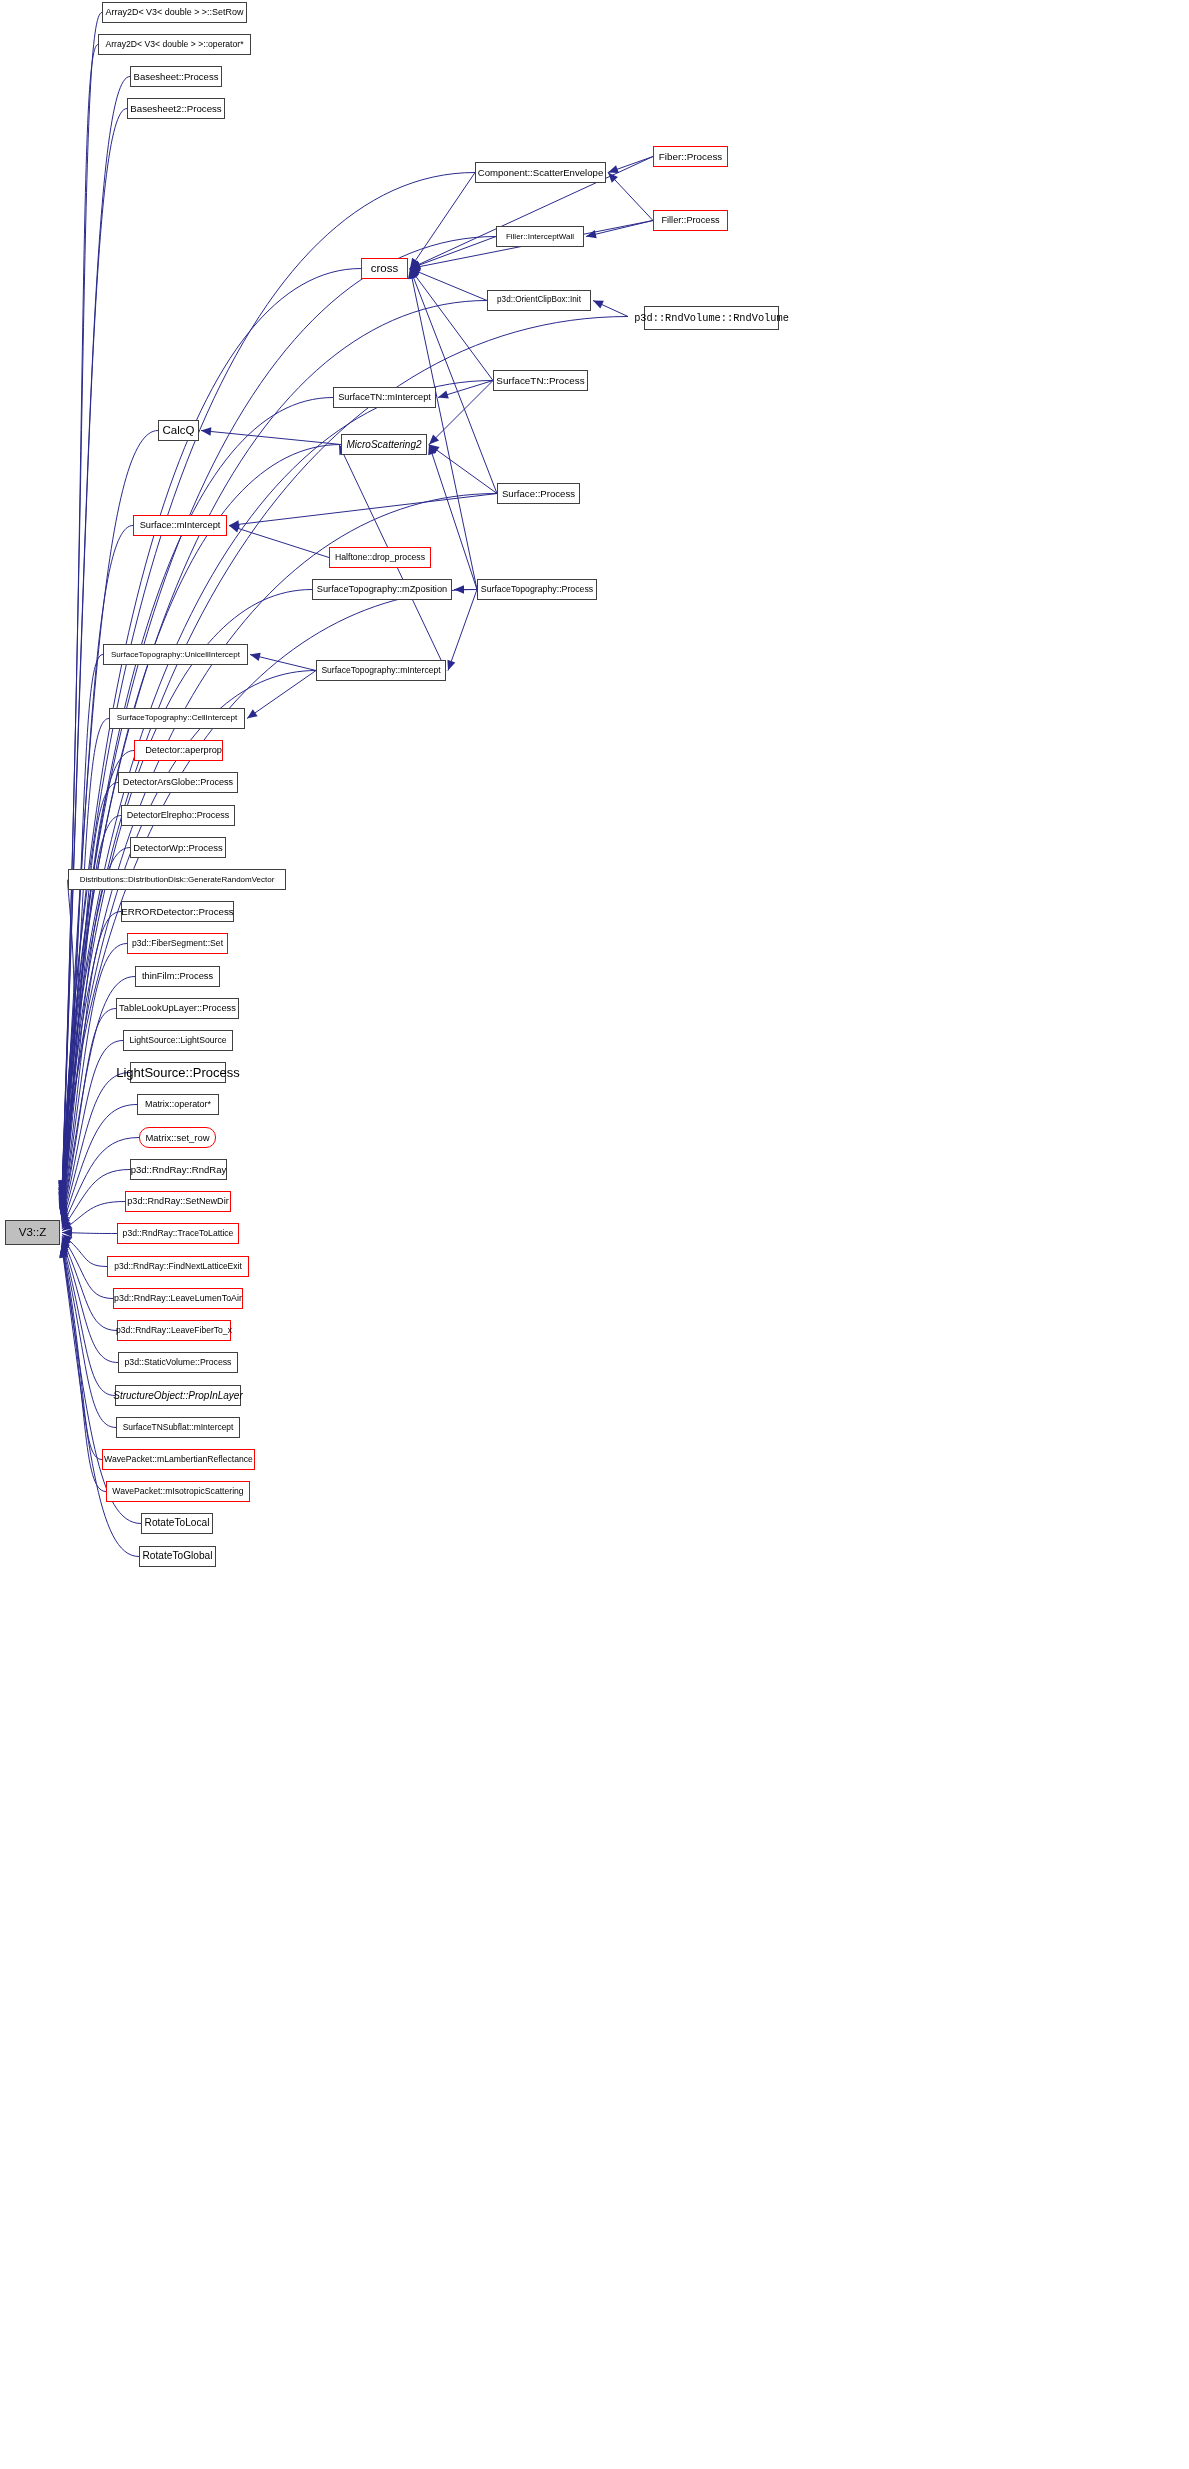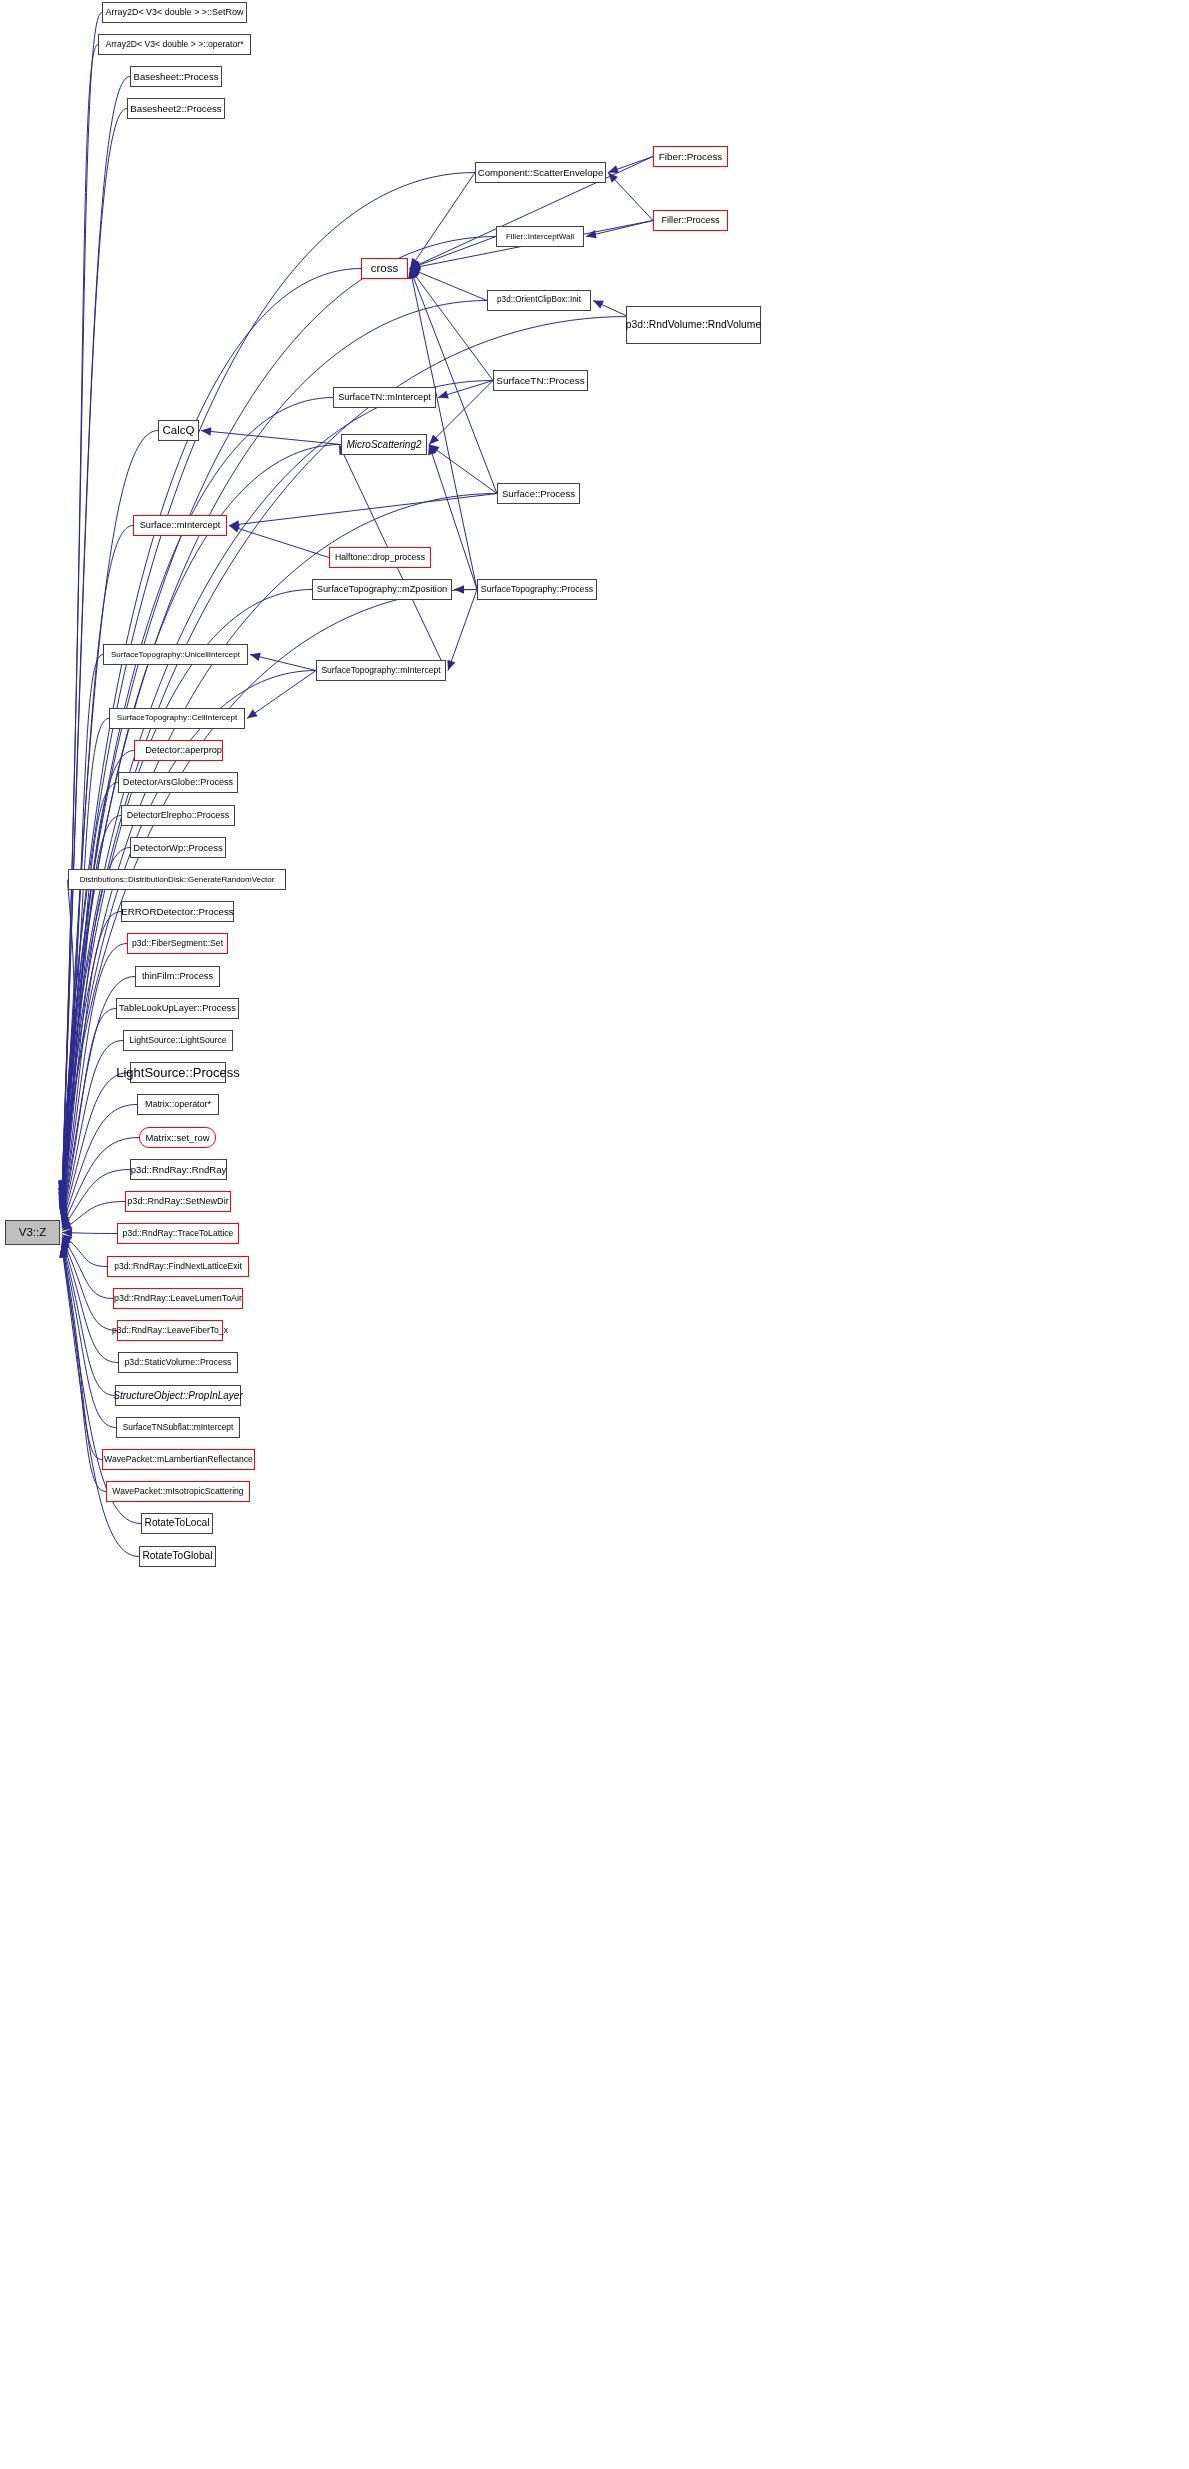--- a/index.html
+++ b/index.html
@@ -205,21 +205,21 @@
     </div>
     <div class="node" style="left: 496px; top: 226px; width: 88px; height: 21px;">
       <span style="font-size: 8px;">Filler::InterceptWall</span>
     </div>
     <div class="node red" style="left: 361px; top: 258px; width: 47px; height: 21px;">
       <span>cross</span>
     </div>
     <div class="node" style="left: 487px; top: 290px; width: 104px; height: 21px;">
       <span style="font-size: 8.16667px;">p3d::OrientClipBox::Init</span>
     </div>
-    <div class="node" style="left: 626px; top: 306px; width: 135px; height: 38px;">
+    <div class="node" style="left: 644px; top: 306px; width: 135px; height: 24px; font-family: Liberation Mono, monospace;">
       <span style="font-size: 10.32px;">p3d::RndVolume::RndVolume</span>
     </div>
     <div class="node" style="left: 493px; top: 370px; width: 95px; height: 21px;">
       <span style="font-size: 9.88889px;">SurfaceTN::Process</span>
     </div>
     <div class="node" style="left: 333px; top: 387px; width: 103px; height: 21px;">
       <span style="font-size: 9.2381px;">SurfaceTN::mIntercept</span>
     </div>
     <div class="node" style="left: 158px; top: 420px; width: 41px; height: 21px;">
       <span>CalcQ</span>
@@ -298,21 +298,21 @@
     </div>
     <div class="node red" style="left: 117px; top: 1223px; width: 122px; height: 21px;">
       <span style="font-size: 8.59259px;">p3d::RndRay::TraceToLattice</span>
     </div>
     <div class="node red" style="left: 107px; top: 1256px; width: 142px; height: 21px;">
       <span style="font-size: 8.5px;">p3d::RndRay::FindNextLatticeExit</span>
     </div>
     <div class="node red" style="left: 113px; top: 1288px; width: 130px; height: 21px;">
       <span style="font-size: 8.85714px;">p3d::RndRay::LeaveLumenToAir</span>
     </div>
-    <div class="node red" style="left: 117px; top: 1320px; width: 106px; height: 21px;">
+    <div class="node red" style="left: 117px; top: 1320px; width: 114px; height: 21px;">
       <span style="font-size: 8.59259px;">p3d::RndRay::LeaveFiberTo_x</span>
     </div>
     <div class="node" style="left: 118px; top: 1352px; width: 120px; height: 21px;">
       <span style="font-size: 8.76923px;">p3d::StaticVolume::Process</span>
     </div>
     <div class="node" style="left: 115px; top: 1385px; width: 126px; height: 21px;">
       <span style="font-size: 10px; font-style: italic;">StructureObject::PropInLayer</span>
     </div>
     <div class="node" style="left: 116px; top: 1417px; width: 124px; height: 21px;">
       <span style="font-size: 8.42857px;">SurfaceTNSubflat::mIntercept</span>

